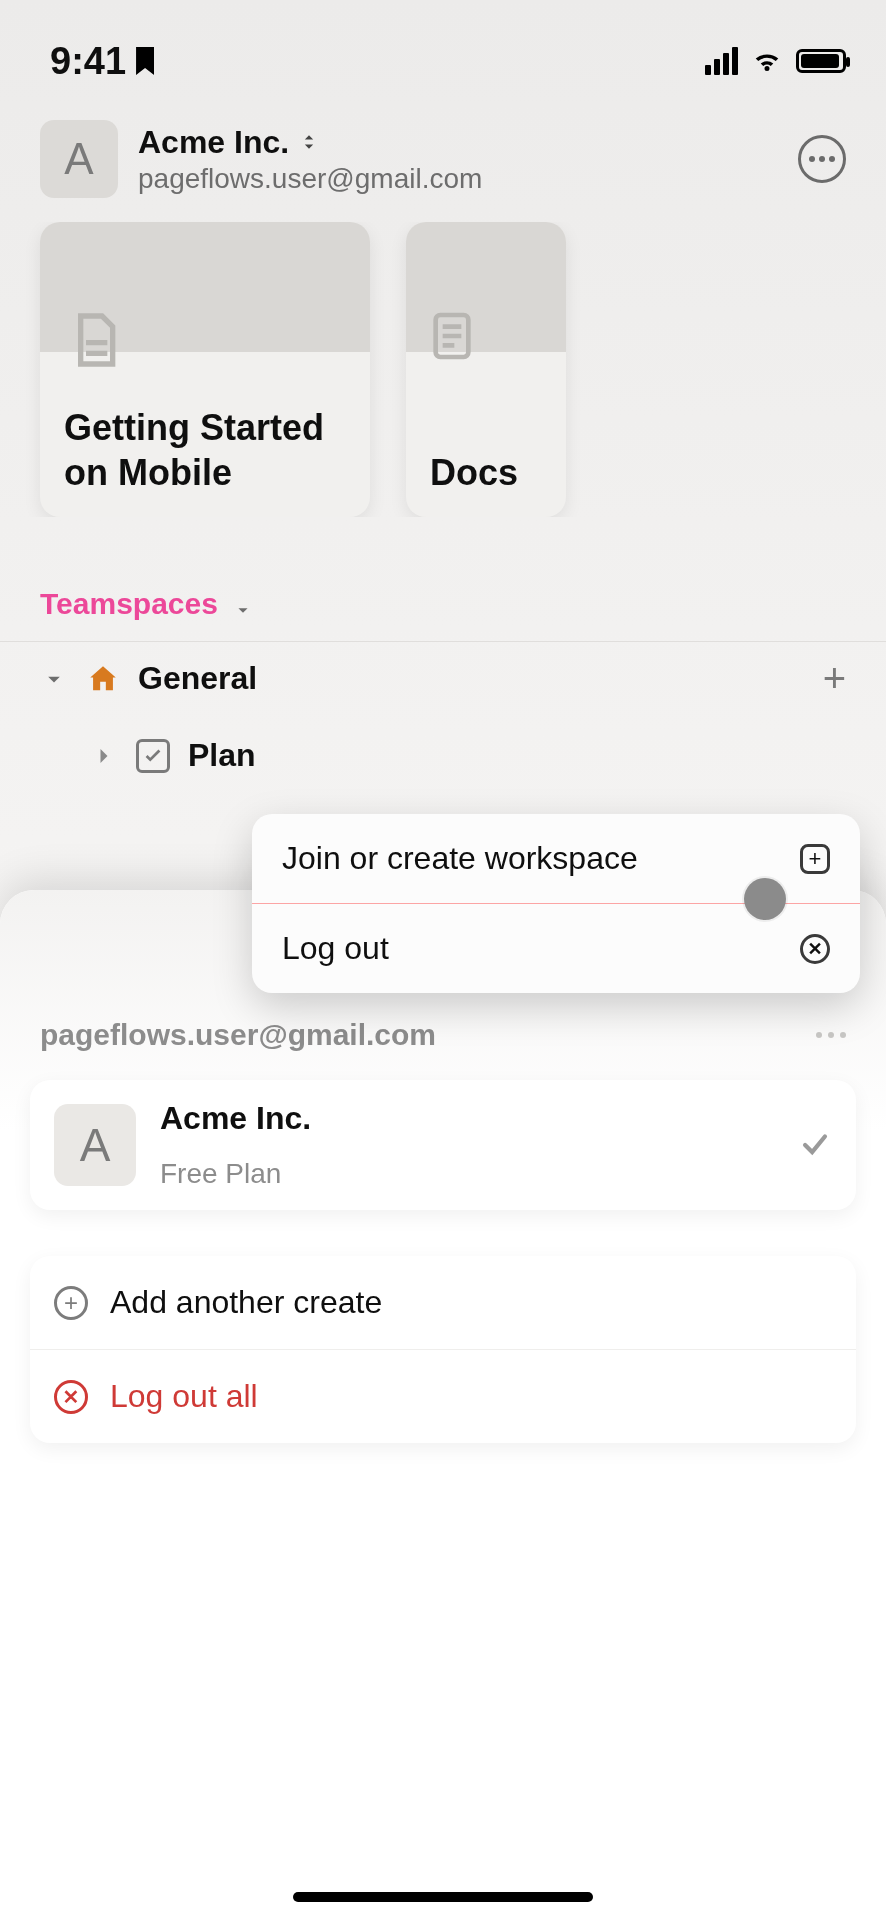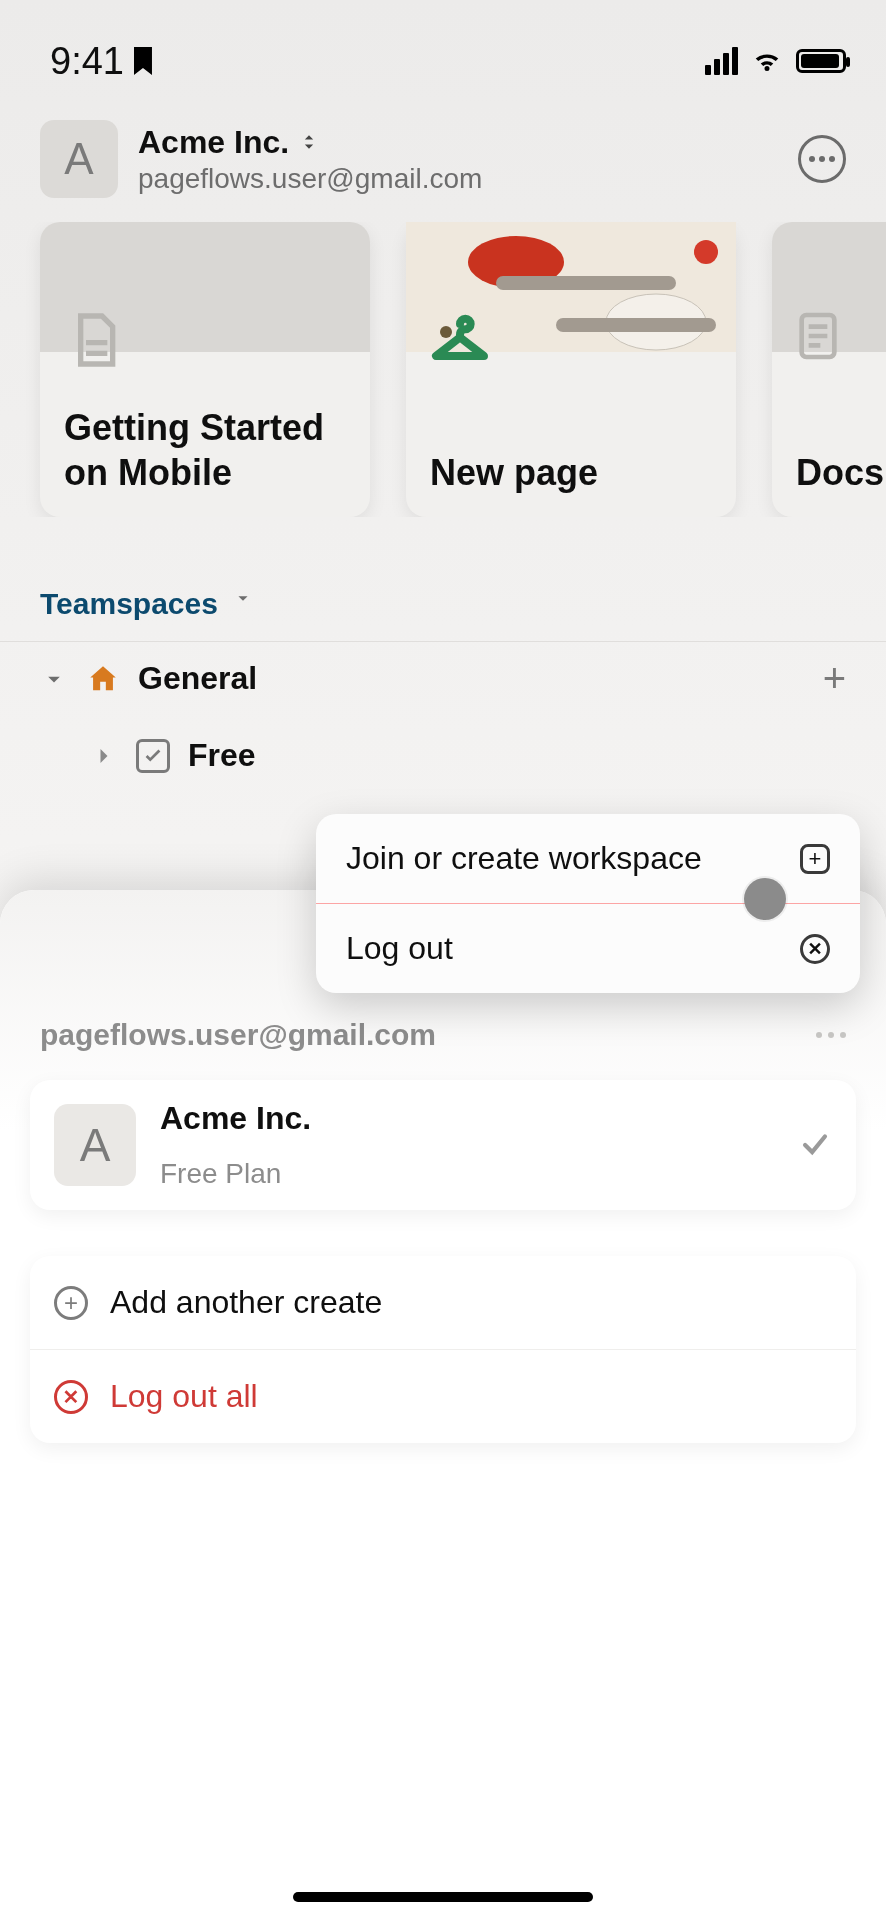--- a/index.html
+++ b/index.html
@@ -20,21 +20,21 @@
     height:1920px;
     background:linear-gradient(#ecebea,#f7f6f5 60%);
     font-family:-apple-system,Segoe UI,Helvetica,Arial,sans-serif;
     color:var(--text);
     position:relative;
     overflow:hidden;
   }
 
   
   .status-bar{display:flex;justify-content:space-between;align-items:center;padding:32px 40px 0 50px;height:90px}
-  .status-left{display:flex;align-items:center;gap:10px;font-weight:400;font-size:38px}
+  .status-left{display:flex;align-items:center;gap:10px;font-weight:700;font-size:38px}
   .bookmark{width:18px;height:28px;background:#000;clip-path:polygon(0 0,100% 0,100% 100%,50% 75%,0 100%)}
   .status-right{display:flex;align-items:center;gap:14px}
   .bars{display:flex;align-items:flex-end;gap:3px}
   .bars span{width:6px;background:#000;border-radius:1px}
   .bars span:nth-child(1){height:10px}.bars span:nth-child(2){height:16px}.bars span:nth-child(3){height:22px}.bars span:nth-child(4){height:28px}
   .wifi{width:30px;height:30px}
   .battery{width:50px;height:24px;border:3px solid #000;border-radius:6px;position:relative}
   .battery::after{content:"";position:absolute;right:-7px;top:5px;width:4px;height:10px;background:#000;border-radius:2px}
   .battery-fill{position:absolute;left:2px;top:2px;bottom:2px;width:38px;background:#000;border-radius:3px}
 
@@ -51,33 +51,33 @@
 
   
   .cards{display:flex;gap:36px;padding:0 0 0 40px;overflow:hidden}
   .card{flex:0 0 330px;height:295px;background:var(--card);border-radius:20px;box-shadow:0 6px 18px rgba(0,0,0,.08);position:relative;padding:22px 24px;display:flex;flex-direction:column;justify-content:flex-end}
   .card .cover{position:absolute;left:0;right:0;top:0;height:130px;border-radius:20px 20px 0 0;background:#d9d7d4}
   .card .icon-slot{position:absolute;left:22px;top:86px;width:64px;height:64px}
   .card .title{font-size:36px;font-weight:700;line-height:1.25}
   .card3{flex:0 0 160px}
 
   
-  .section-h{display:flex;align-items:flex-start;gap:14px;padding:70px 40px 20px 40px;font-size:30px;font-weight:700;color:#0c4a6e}
+  .section-h{display:flex;align-items:flex-end;gap:14px;padding:70px 40px 20px 40px;font-size:30px;font-weight:700;color:#ec4899}
   .chev{width:22px;height:22px}
 
   .row{display:flex;align-items:center;padding:14px 40px;border-top:1px solid var(--border);gap:18px;font-size:32px;font-weight:600}
   .row .expand{width:28px;height:28px}
   .row .ricon{width:34px;height:34px;display:flex;align-items:center;justify-content:center}
   .row .plus{margin-left:auto;font-size:40px;color:#7a7a7a;font-weight:300}
 
   .subrow{display:flex;align-items:center;padding:22px 40px 22px 90px;gap:18px;font-size:32px;font-weight:700}
   .checkbox{width:34px;height:34px;border:3px solid #7a7a7a;border-radius:6px;display:flex;align-items:center;justify-content:center}
 
   
-  .popover{position:absolute;right:26px;top:814px;width:544px;background:#fcfcfc;border-radius:20px;box-shadow:0 14px 40px rgba(0,0,0,.18);overflow:hidden;z-index:60}
+  .popover{position:absolute;right:26px;top:814px;width:608px;background:#fcfcfc;border-radius:20px;box-shadow:0 14px 40px rgba(0,0,0,.18);overflow:hidden;z-index:60}
   .popover .pitem{display:flex;align-items:center;justify-content:space-between;padding:26px 30px;font-size:32px}
   .popover .pitem + .pitem{border-top:1px solid #fca5a5}
   .sq-plus{width:30px;height:30px;border:3px solid #3a3a3a;border-radius:8px;display:flex;align-items:center;justify-content:center;font-size:22px;line-height:1}
   .x-circ{width:30px;height:30px;border:3px solid #3a3a3a;border-radius:50%;display:flex;align-items:center;justify-content:center;font-size:18px;font-weight:800}
 
   
   .touch{position:absolute;right:100px;top:878px;width:42px;height:42px;background:#8b8b8b;border-radius:50%;z-index:70;box-shadow:0 0 0 2px rgba(0,0,0,.06)}
 
   
   .sheet{position:absolute;left:0;right:0;top:890px;bottom:0;background:#ffffff;border-radius:34px 34px 0 0;box-shadow:0 -10px 40px rgba(0,0,0,.12);padding:28px 22px 0 22px;z-index:50}
@@ -154,39 +154,20 @@
     <div class="cover"></div>
     <div class="icon-slot">
       <svg viewBox="0 0 24 24" width="64" height="64">
           <path fill="none" stroke="#b8b6b2" stroke-width="2" d="M7 3h8l4 4v14H7z"></path>
           <path stroke="#b8b6b2" stroke-width="2" d="M9 13h8M9 17h8"></path>
         </svg>
     </div>
     <div class="title">Getting Started on Mobile</div>
   </div>
 
-  <div class="card">
-    <div class="cover" style="background:linear-gradient(120deg,#e7ded3,#f0e9df);">
-      <svg viewBox="0 0 330 130" width="100%" height="100%" preserveAspectRatio="xMidYMid slice">
-        <rect width="330" height="130" fill="#efe8dd"></rect>
-        <ellipse cx="110" cy="40" rx="48" ry="26" fill="#c9331f"></ellipse>
-        <rect x="90" y="54" width="180" height="14" rx="7" fill="#a29a90"></rect>
-        <ellipse cx="250" cy="100" rx="50" ry="28" fill="#f4f0ea" stroke="#c8c2b8"></ellipse>
-        <rect x="150" y="96" width="160" height="14" rx="7" fill="#a29a90"></rect>
-        <circle cx="300" cy="30" r="12" fill="#d43a2a"></circle>
-        <circle cx="40" cy="110" r="6" fill="#6b5a3a"></circle>
-      </svg>
-    </div>
-    <div class="icon-slot">
-      <svg viewBox="0 0 24 24" width="64" height="64">
-          <path fill="none" stroke="#2a8a54" stroke-width="3" stroke-linecap="round" stroke-linejoin="round" d="M12 6a2 2 0 1 1 2 2c-1 0-2 .5-2 2v1L3 18h18L12 11"></path>
-        </svg>
-    </div>
-    <div class="title">New page</div>
-  </div>
 
   <div class="card card3">
     <div class="cover"></div>
     <div class="icon-slot" style="left:18px">
       <svg viewBox="0 0 24 24" width="56" height="56">
           <rect x="5" y="3" width="14" height="18" rx="2" fill="none" stroke="#b8b6b2" stroke-width="2"></rect>
           <path stroke="#b8b6b2" stroke-width="2" d="M8 8h8M8 12h8M8 16h5"></path>
         </svg>
     </div>
     <div class="title">Docs</div>
@@ -215,21 +196,21 @@
 
 <div class="subrow">
   <svg class="expand" viewBox="0 0 24 24" width="28" height="28">
       <path fill="#8a8a8a" d="M9 6l6 6-6 6z"></path>
     </svg>
   <div class="checkbox">
     <svg viewBox="0 0 24 24" width="22" height="22">
         <path fill="none" stroke="#7a7a7a" stroke-width="3" d="M5 12l4 4 10-10"></path>
       </svg>
   </div>
-  <span>Free</span>
+  <span>Plan</span>
 </div>
 
 <div class="popover">
   <div class="pitem">
     <span>Join or create workspace</span>
     <span class="sq-plus">+</span>
   </div>
   <div class="pitem">
     <span>Log out</span>
     <span class="x-circ">✕</span>

